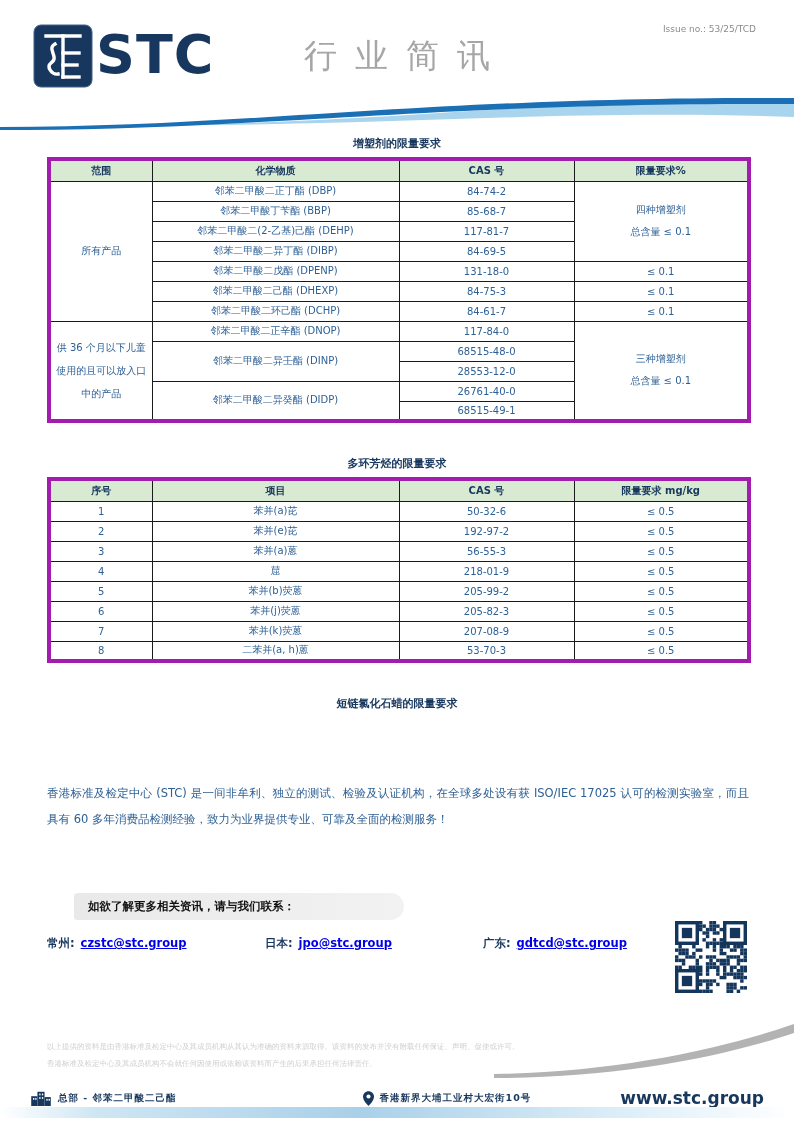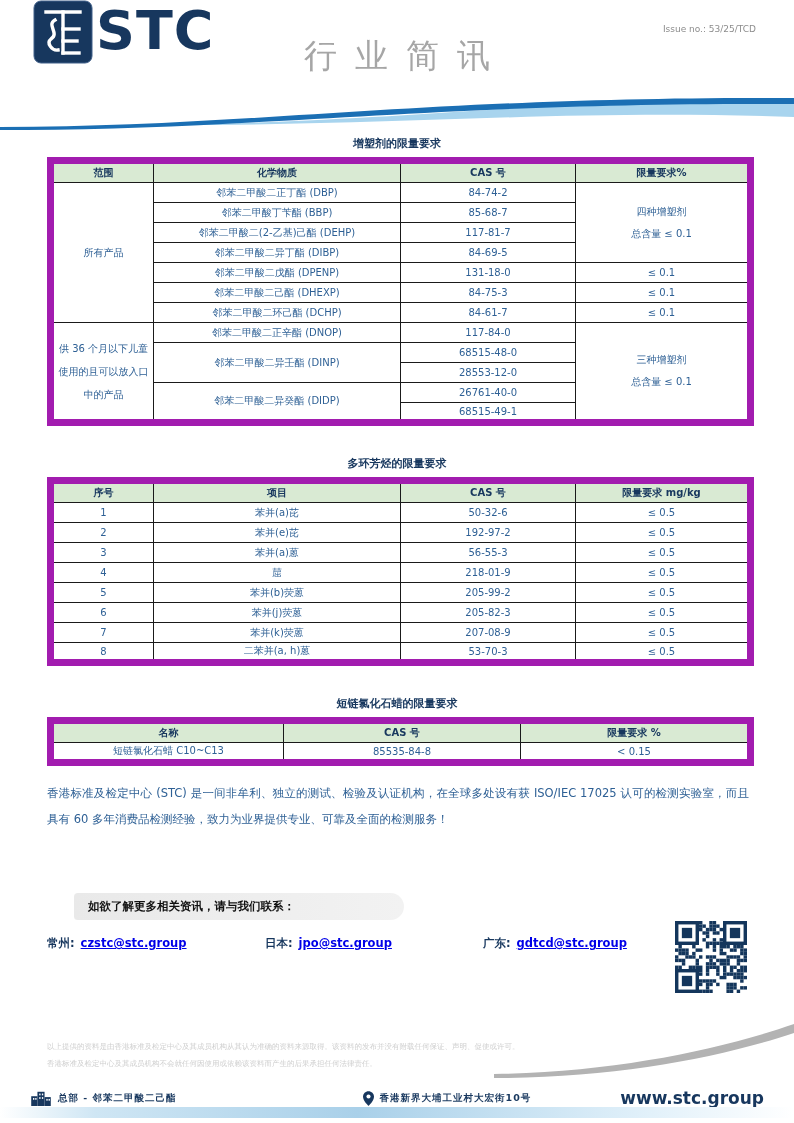--- a/index.html
+++ b/index.html
@@ -1,32 +1,32 @@
 <!DOCTYPE html>
 <html><head>
 <meta charset="utf-8">
 <style>
   * { margin:0; padding:0; box-sizing:border-box; }
   html,body { background:#fff; }
   body { width:794px; height:1123px; font-family:"DejaVu Sans", sans-serif; }
   .page { position:relative; width:794px; height:1123px; background:#fff; overflow:hidden; }
 
   
-  .logo-block { position:absolute; left:33px; top:0; display:flex; align-items:flex-start; }
+  .logo-block { position:absolute; left:33px; top:24px; display:flex; align-items:flex-start; }
   .seal { width:60px; height:64px; }
   .stc-word { font-size:54px; font-weight:bold; color:#17375e; line-height:62px; letter-spacing:1px; margin-left:3px; }
   .nl-title { position:absolute; top:34px; left:50%; transform:translateX(-50%); padding-left:18px;
               font-size:33px; color:#a6a6a6; letter-spacing:18px; white-space:nowrap; }
   .issue-no { position:absolute; top:24px; right:38px; font-size:9px; color:#8c8c8c; }
   .wave { position:absolute; left:0; top:90px; width:794px; height:40px; }
 
   
   .sec { position:absolute; left:47px; width:700px; }
   .sec-title { text-align:center; font-size:11px; font-weight:bold; color:#17375e; margin-bottom:6px; }
-  table { border-collapse:collapse; table-layout:fixed; width:700px; border:7px solid #a21caf; }
+  table { border-collapse:collapse; table-layout:fixed; width:700px; border:4px solid #a21caf; }
   th, td { border:1px solid #1a1a1a; text-align:center; vertical-align:middle; padding:1px 4px; }
   th { background:#d9ead3; color:#17375e; font-size:10px; font-weight:bold; height:22px; }
   td { color:#2e6095; font-size:10px; height:20px; }
   td.scope-wrap { line-height:2.3; }
   .glimit span { display:block; line-height:22px; }
 
   
   .about { position:absolute; left:47px; top:780px; width:702px; font-size:11.5px; color:#2e6095;
            line-height:26px; text-align:justify; }
 
@@ -228,41 +228,20 @@
             <td>二苯并(a, h)蒽</td>
             <td>53-70-3</td>
             <td>≤ 0.5</td>
           </tr>
       </tbody>
     </table>
   </div>
 
   <div class="sec" style="top:696px">
     <div class="sec-title">短链氯化石蜡的限量要求</div>
-    <table>
-      <colgroup>
-          <col style="width:233px">
-          <col style="width:237px">
-          <col style="width:230px">
-        </colgroup>
-      <thead>
-        <tr>
-          <th>名称</th>
-          <th>CAS 号</th>
-          <th>限量要求 %</th>
-        </tr>
-      </thead>
-      <tbody>
-        <tr>
-            <td>短链氯化石蜡 C10~C13</td>
-            <td>85535-84-8</td>
-            <td>&lt; 0.15</td>
-          </tr>
-      </tbody>
-    </table>
   </div>
 
   <p class="about">香港标准及检定中心 (STC) 是一间非牟利、独立的测试、检验及认证机构，在全球多处设有获 ISO/IEC 17025 认可的检测实验室，而且具有 60 多年消费品检测经验，致力为业界提供专业、可靠及全面的检测服务！</p>
 
   <div class="contact">
     <div class="contact-banner">
       <span>如欲了解更多相关资讯，请与我们联系：</span>
     </div>
     <div class="contact-grid">
       <div class="centry">

